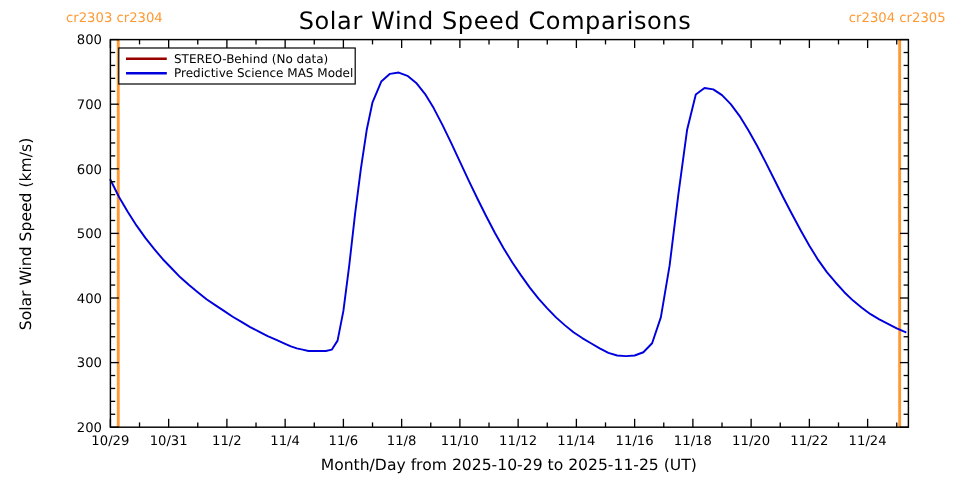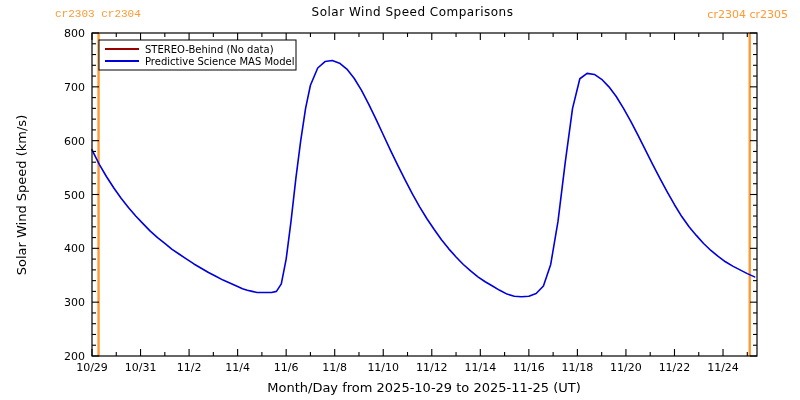--- a/index.html
+++ b/index.html
@@ -21,31 +21,31 @@
     background: #ffffff;
   }
   .cr-label {
     position: absolute;
     font-family: "DejaVu Sans", sans-serif;
     font-size: 11px;
     color: #ff9933;
     white-space: nowrap;
     letter-spacing: 0px;
   }
-  #cr-left  { left: 55px;  top: 8px; font-family: Liberation Mono, monospace; }
+  #cr-left  { left: 55px;  top: 8px; }
   #cr-right { right: 12px; top: 8px; text-align: right; margin-left: 21px; }
 
   #chart-title {
     position: absolute;
     left: 0;
     right: 0;
     top: 5px;
     text-align: center;
     font-family: "DejaVu Sans", sans-serif;
-    font-size: 12px;
+    font-size: 20px;
     color: #000000;
     letter-spacing: 0.5px;
     padding-left: 25px;
   }
 
   #plot-svg {
     position: absolute;
     left: 0;
     top: 0;
     width: 800px;

